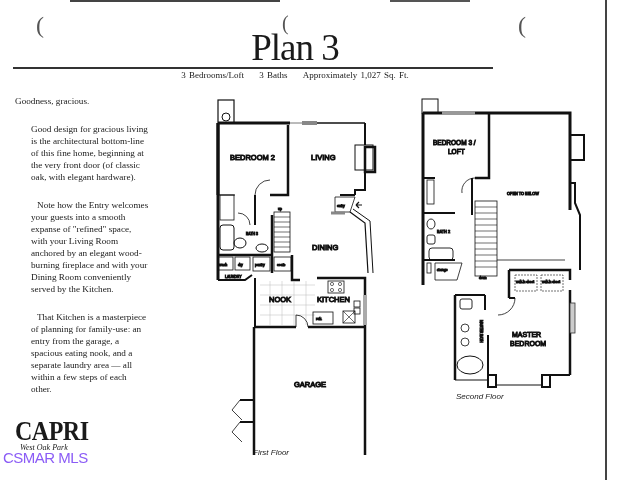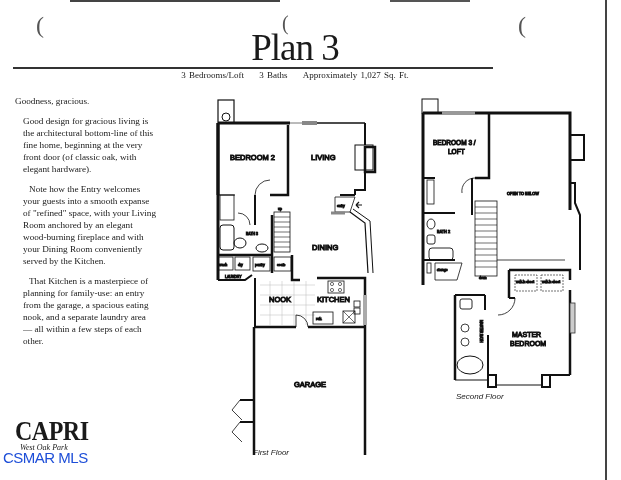--- a/index.html
+++ b/index.html
@@ -8,24 +8,24 @@
     .topline { position:absolute; left:70px; top:0px; width:210px; height:2px; background:#444; }
     .topline2 { position:absolute; left:390px; top:0px; width:80px; height:2px; background:#555; }
     .paren { position:absolute; font-size:24px; color:#555; font-family:"Liberation Serif", serif; }
     .title { position:absolute; left:0; width:590px; top:26px; text-align:center; font-size:37px; letter-spacing:-1px; font-family:"Liberation Serif", serif; font-weight:normal; }
     .rule { position:absolute; left:13px; top:67px; width:480px; height:1.5px; background:#333; }
     .subtitle { position:absolute; left:0; width:590px; top:70px; text-align:center; font-size:9px; word-spacing:1px; }
     .subtitle span { margin:0 6px; }
     .rightline { position:absolute; left:605px; top:0; width:2px; height:480px; background:#444; }
     .copy { position:absolute; left:15px; top:95px; width:150px; font-size:9.2px; line-height:12px; }
     .copy p { margin:0 0 2px 0; }
-    .copy p.ind { text-indent:6px; margin:8px; }
+    .copy p.ind { text-indent:6px; margin:16px; }
     .capri { position:absolute; left:15px; top:418px; font-size:24px; font-family:"Liberation Serif", serif; font-weight:bold; letter-spacing:-0.5px; transform:scaleY(1.1); }
     .westoak { position:absolute; left:20px; top:443px; font-size:8px; font-style:italic; font-family:"Liberation Serif", serif; }
-    .mls { position:absolute; left:3px; top:449px; font-size:15px; font-family:"Liberation Sans", sans-serif; letter-spacing:-0.5px; color:#1d4ed8; }
+    .mls { position:absolute; left:3px; top:449px; font-size:15px; font-family:"Liberation Sans", sans-serif; letter-spacing:-0.5px; color:#8b5cf6; }
     svg text { font-family:"Liberation Sans", sans-serif; fill:#222; }
     .floorlabel { position:absolute; font-size:8px; font-style:italic; font-family:"Liberation Sans", sans-serif; }
   </style>
 </head>
 <body>
 
 <div class="topline"></div>
 <div class="topline2"></div>
 <div class="paren" style="left:36px;top:12px;">(</div>
 <div class="paren" style="left:282px;top:12px;font-size:20px;">(</div>

